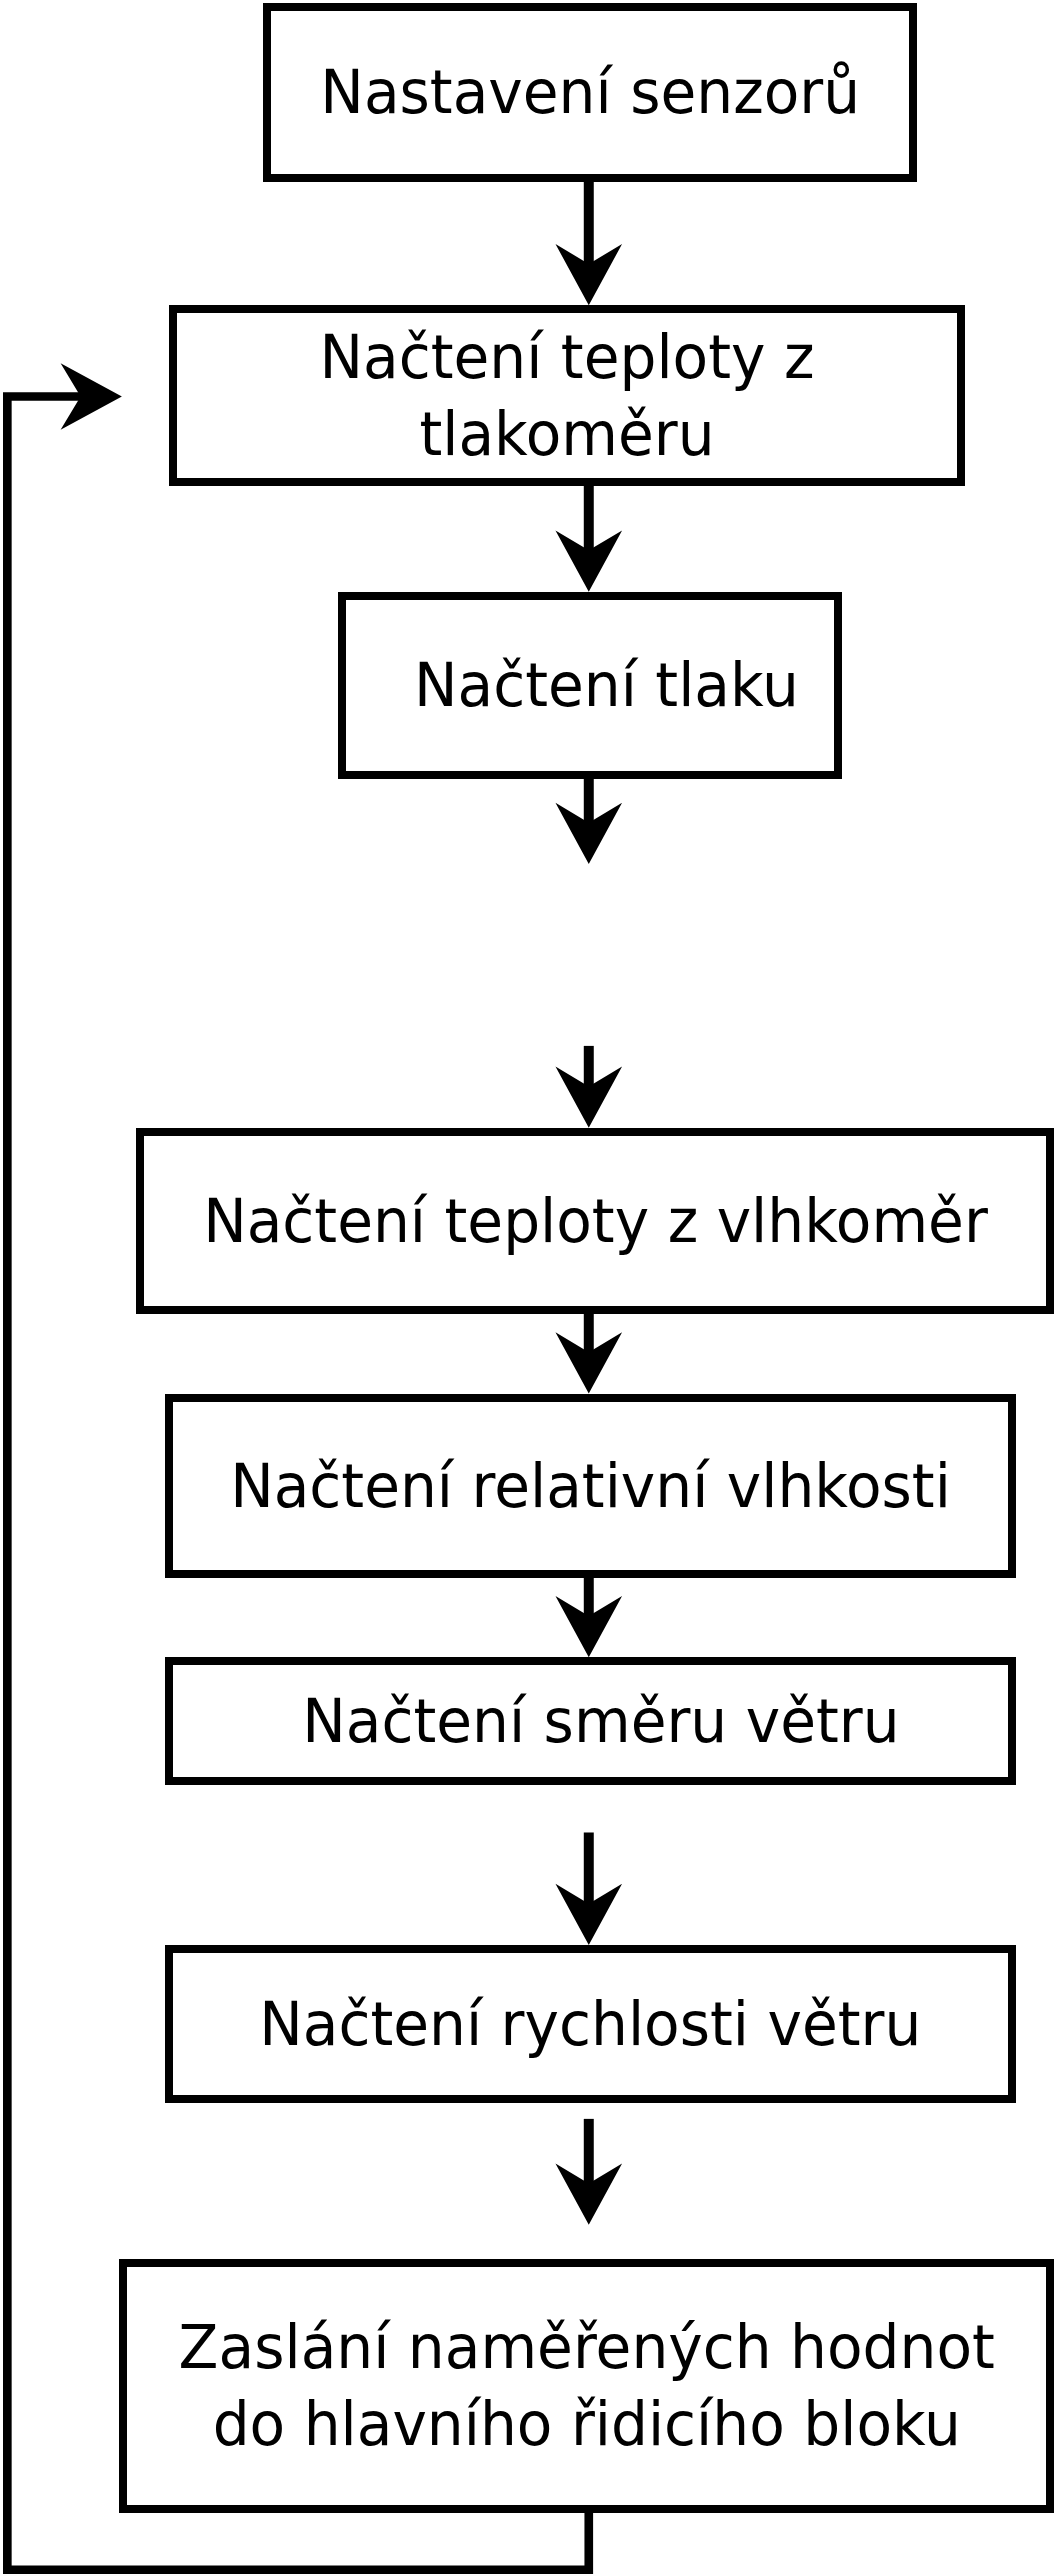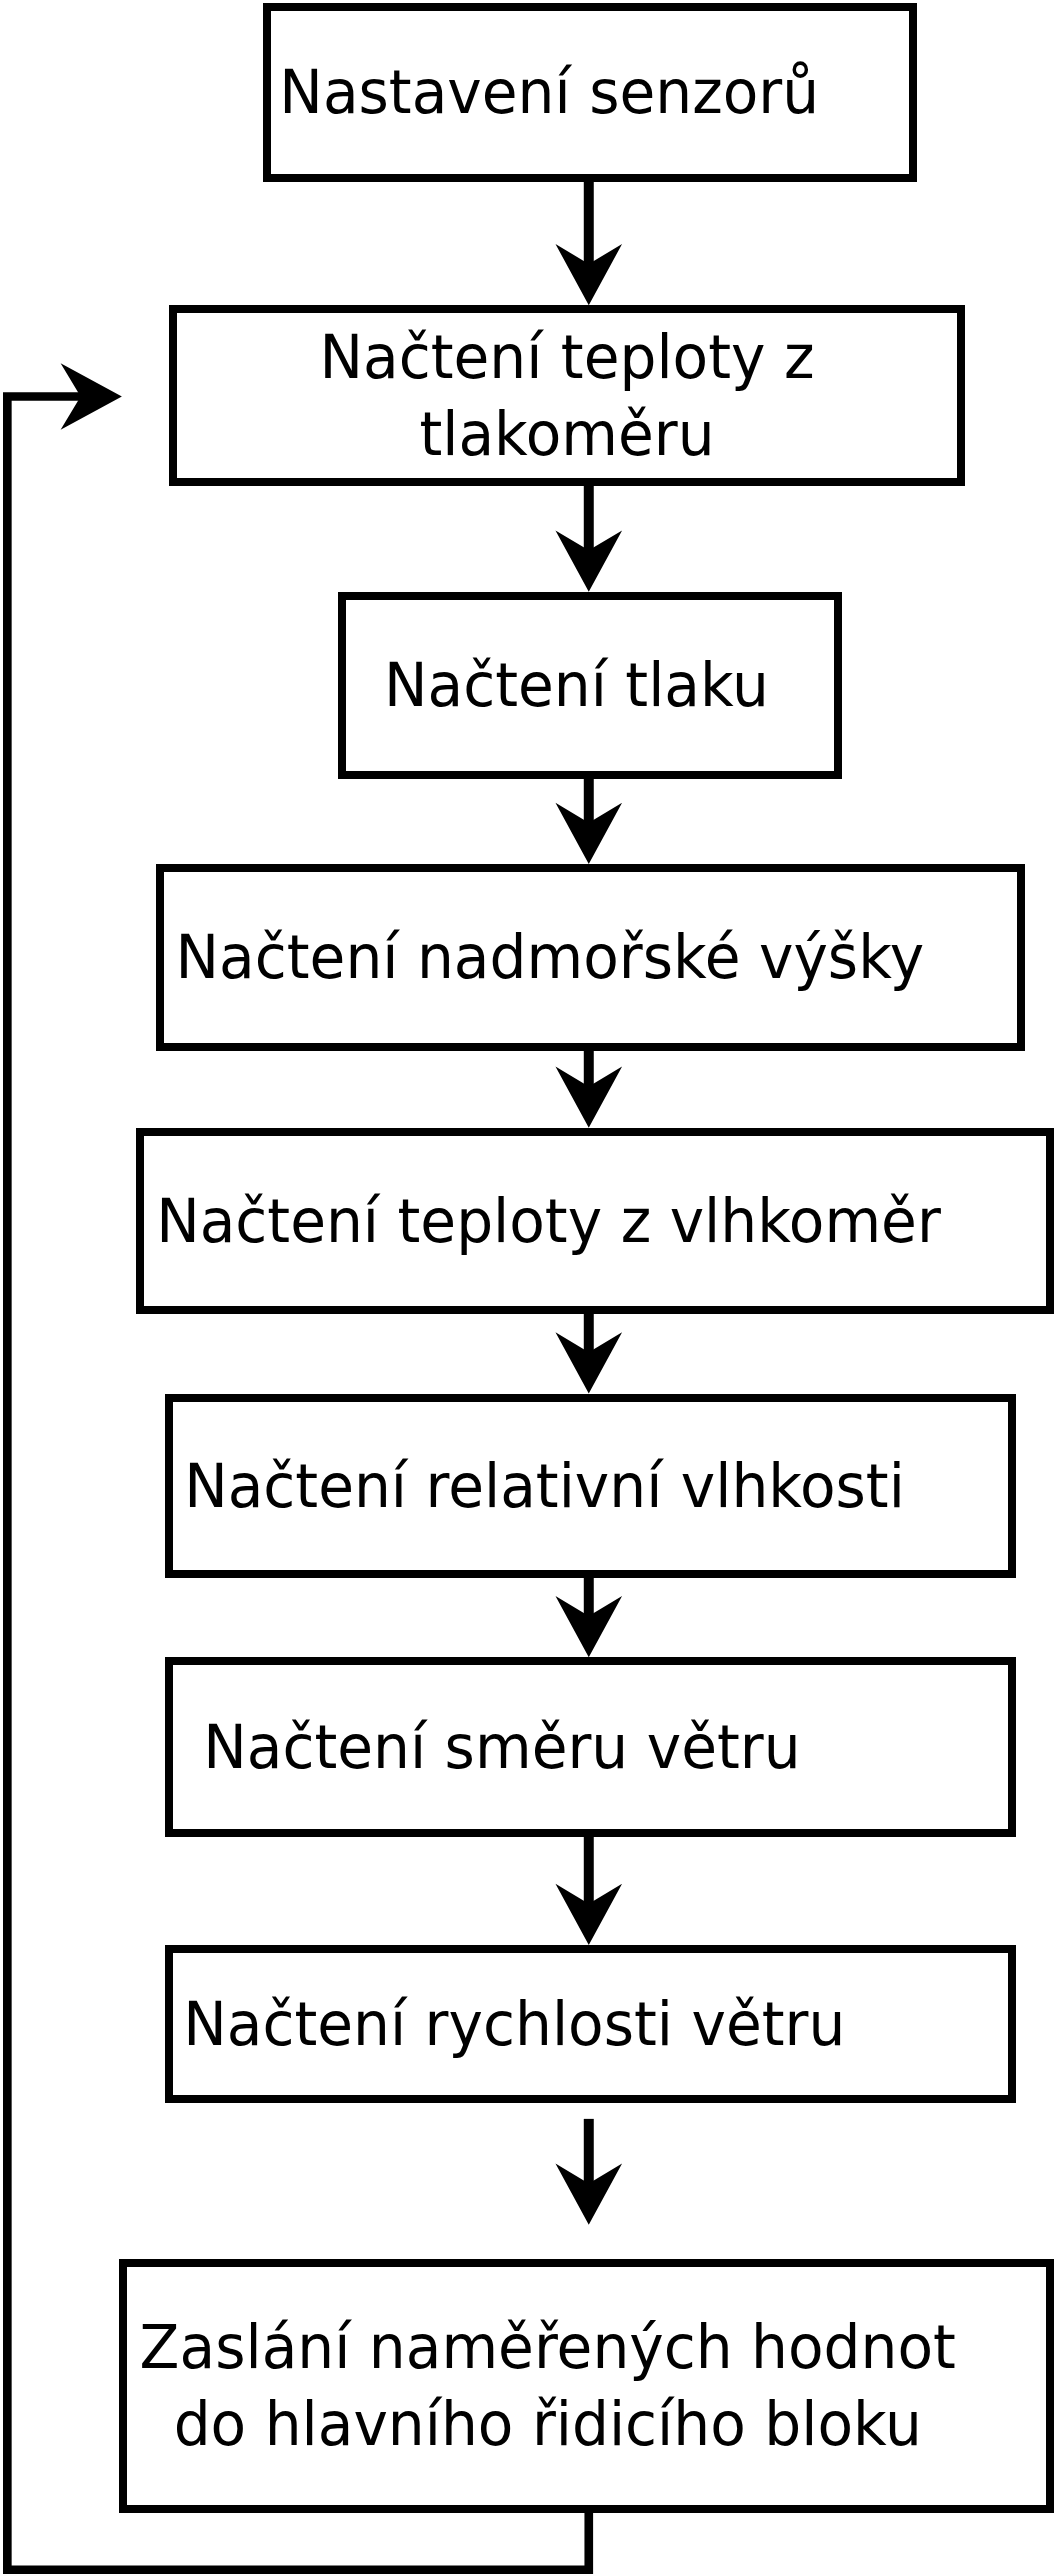--- a/index.html
+++ b/index.html
@@ -23,38 +23,39 @@
     height: 2576px;
     display: block;
   }
   .node {
     position: absolute;
     box-sizing: border-box;
     border: 8.7px solid #000000;
     background: #ffffff;
     display: flex;
     align-items: center;
+    justify-content: center;
     text-align: center;
     color: #000000;
     font-size: 60px;
   }
   .node-label {
     display: inline-block;
     white-space: pre-line;
     line-height: 1.28;
     transform: scaleX(0.97);
   }
   
   #node-1 { left: 263px;  top: 2.7px;    width: 654px;  height: 179px; }
   #node-2 { left: 122px;  top: 305px;  width: 796px; height: 181px; margin-left: 47px; }
   #node-3 { left: 338px;  top: 592px;  width: 504px;  height: 187px; padding-left: 32px; }
   #node-4 { left: 156px;  top: 864px; width: 869px; height: 187px; }
   #node-5 { left: 136px;  top: 1128px; width: 918px; height: 186px; }
   #node-6 { left: 165px;  top: 1394px; width: 851px; height: 184px; }
-  #node-7 { left: 165px;  top: 1657px; width: 851px; height: 180px; padding-left: 21px; }
+  #node-7 { left: 165px;  top: 1657px; width: 851px; height: 128px; padding-left: 21px; }
   #node-8 { left: 165px;  top: 1945px; width: 851px; height: 158px; }
   #node-9 { left: 119px;  top: 2225px; width: 935px; height: 254px; margin-top: 34px; }
 </style>
 </head>
 <body>
 
 <div class="canvas">
 
   <svg class="connector-layer" viewBox="0 0 1584 3867" xmlns="http://www.w3.org/2000/svg">
 
@@ -99,23 +100,20 @@
 
   <div class="node" id="node-1">
     <span class="node-label">Nastavení senzorů</span>
   </div>
   <div class="node" id="node-2">
     <span class="node-label">Načtení teploty z tlakoměru</span>
   </div>
   <div class="node" id="node-3">
     <span class="node-label">Načtení tlaku</span>
   </div>
-  <div class="node" id="node-4">
-    <span class="node-label">Načtení nadmořské výšky</span>
-  </div>
   <div class="node" id="node-6">
     <span class="node-label">Načtení relativní vlhkosti</span>
   </div>
   <div class="node" id="node-5">
     <span class="node-label">Načtení teploty z vlhkoměr</span>
   </div>
   <div class="node" id="node-7">
     <span class="node-label">Načtení směru větru</span>
   </div>
   <div class="node" id="node-8">

